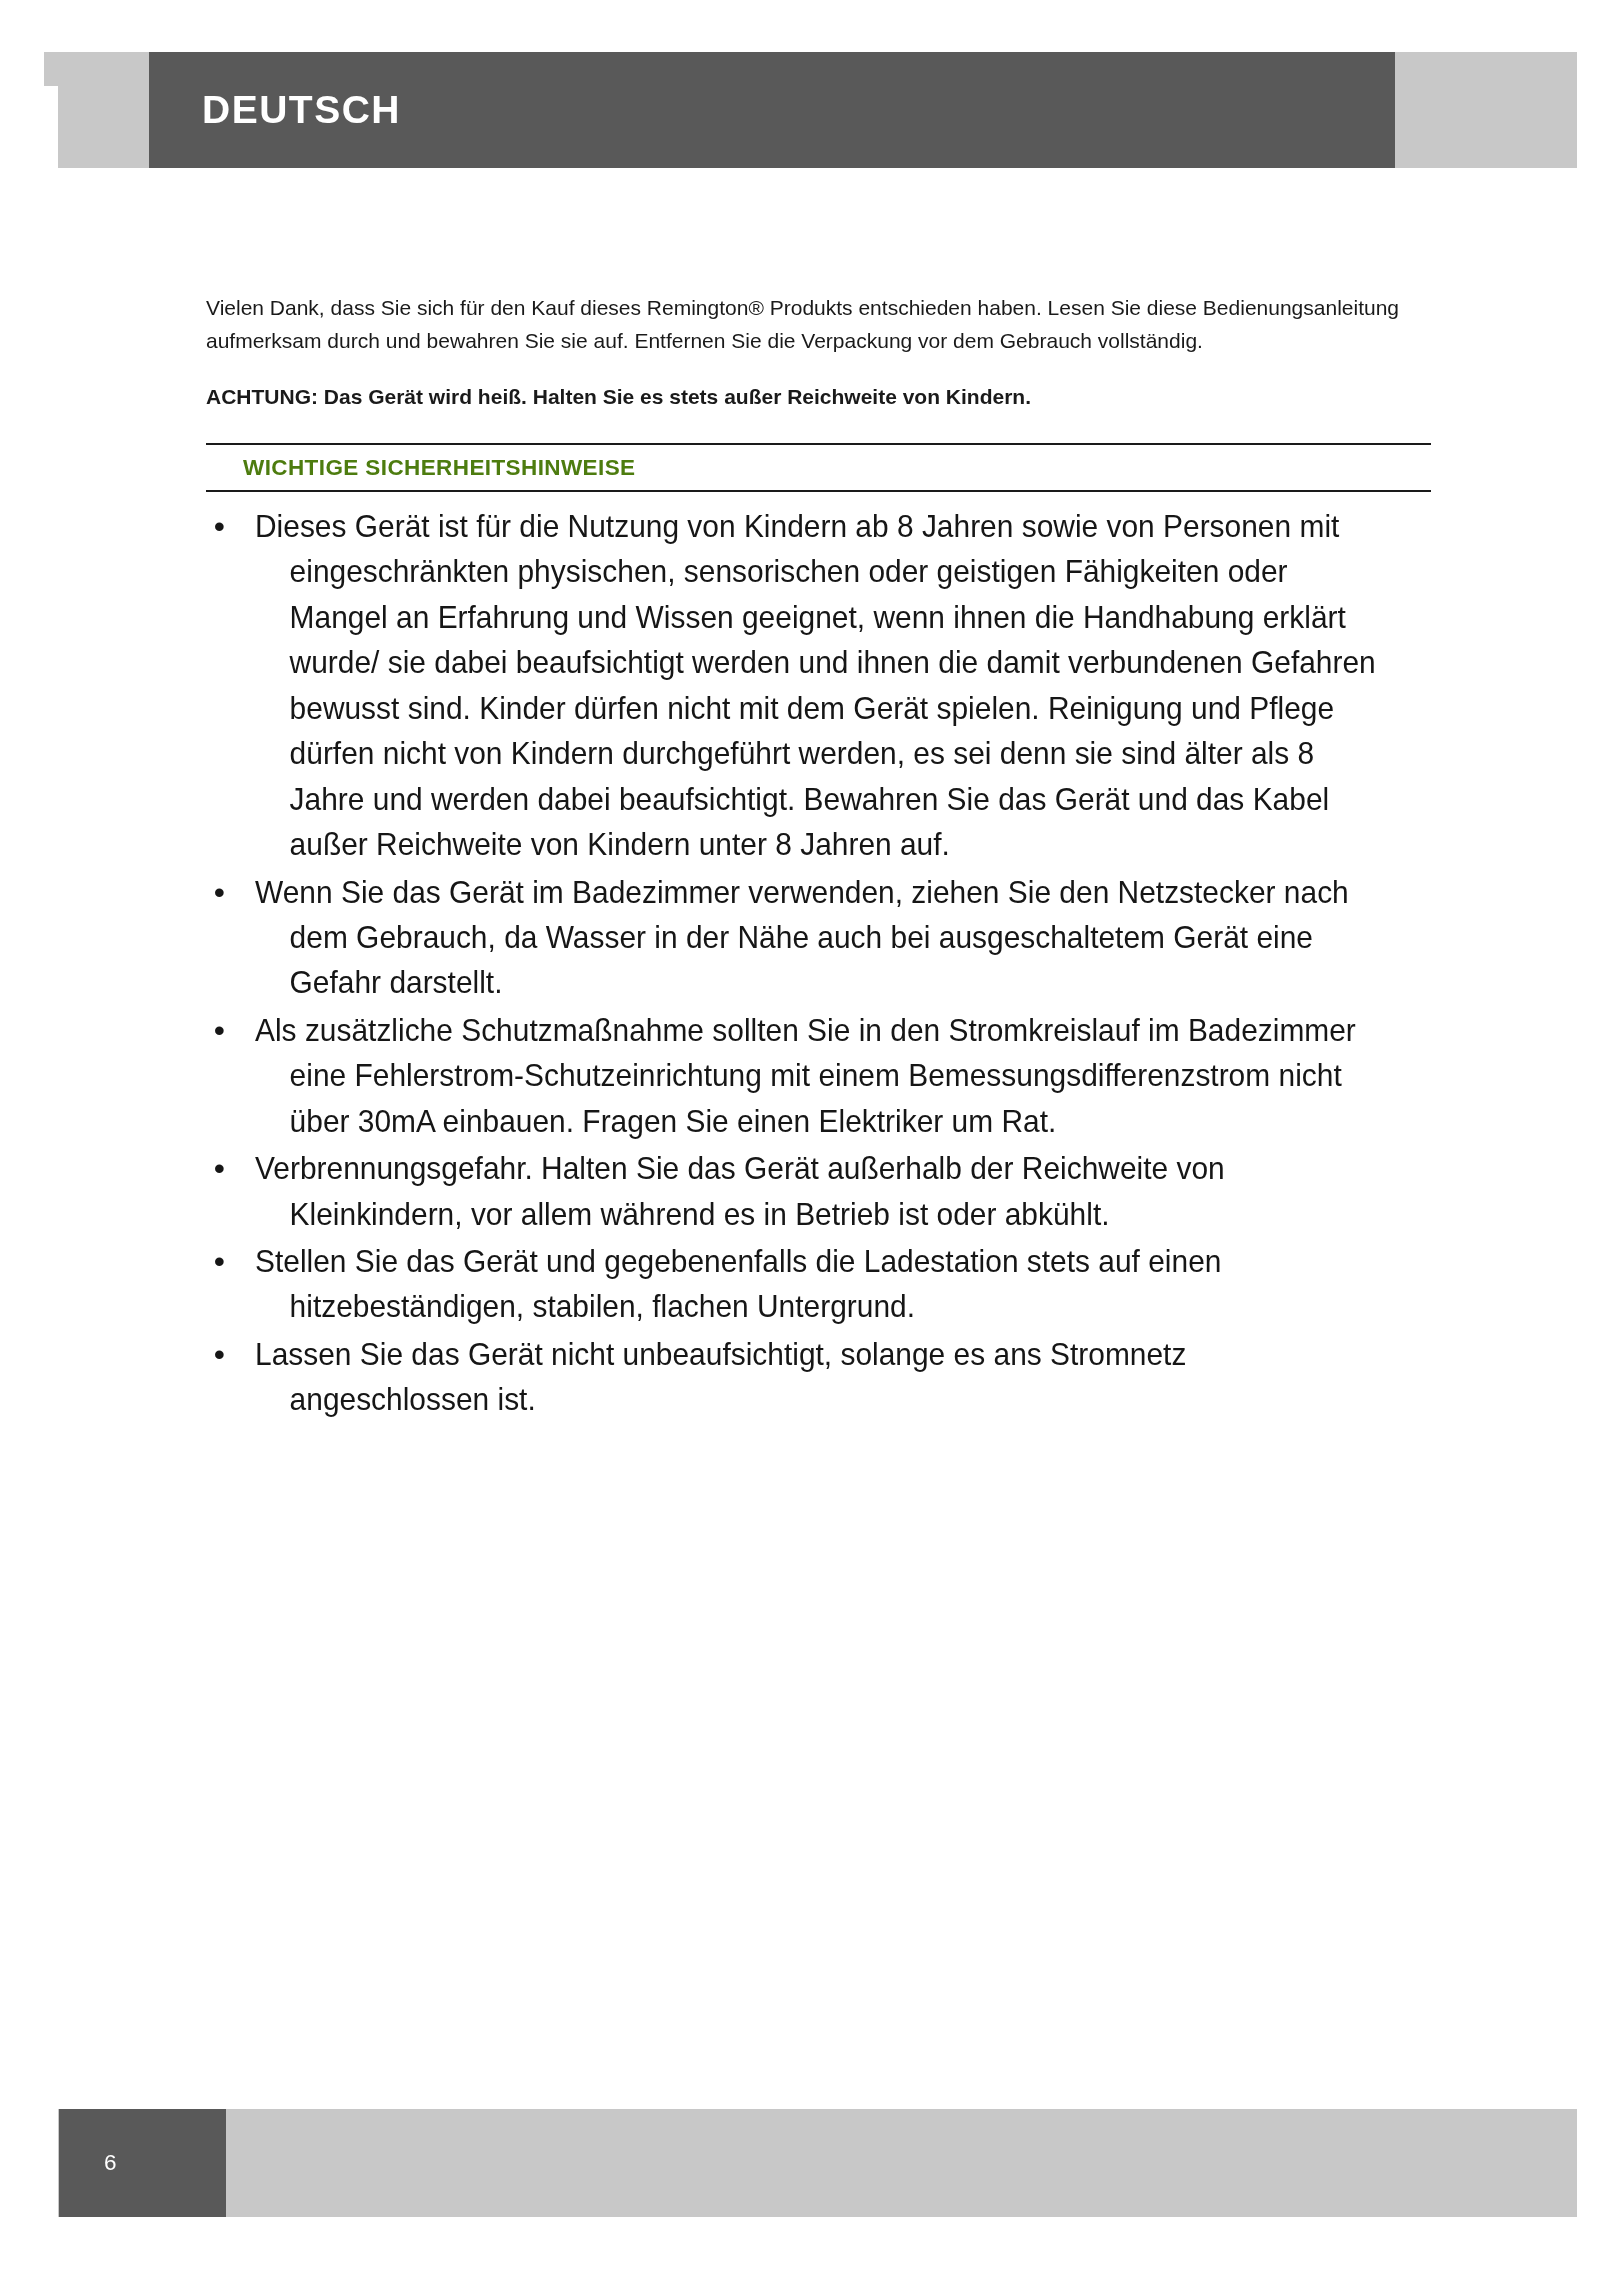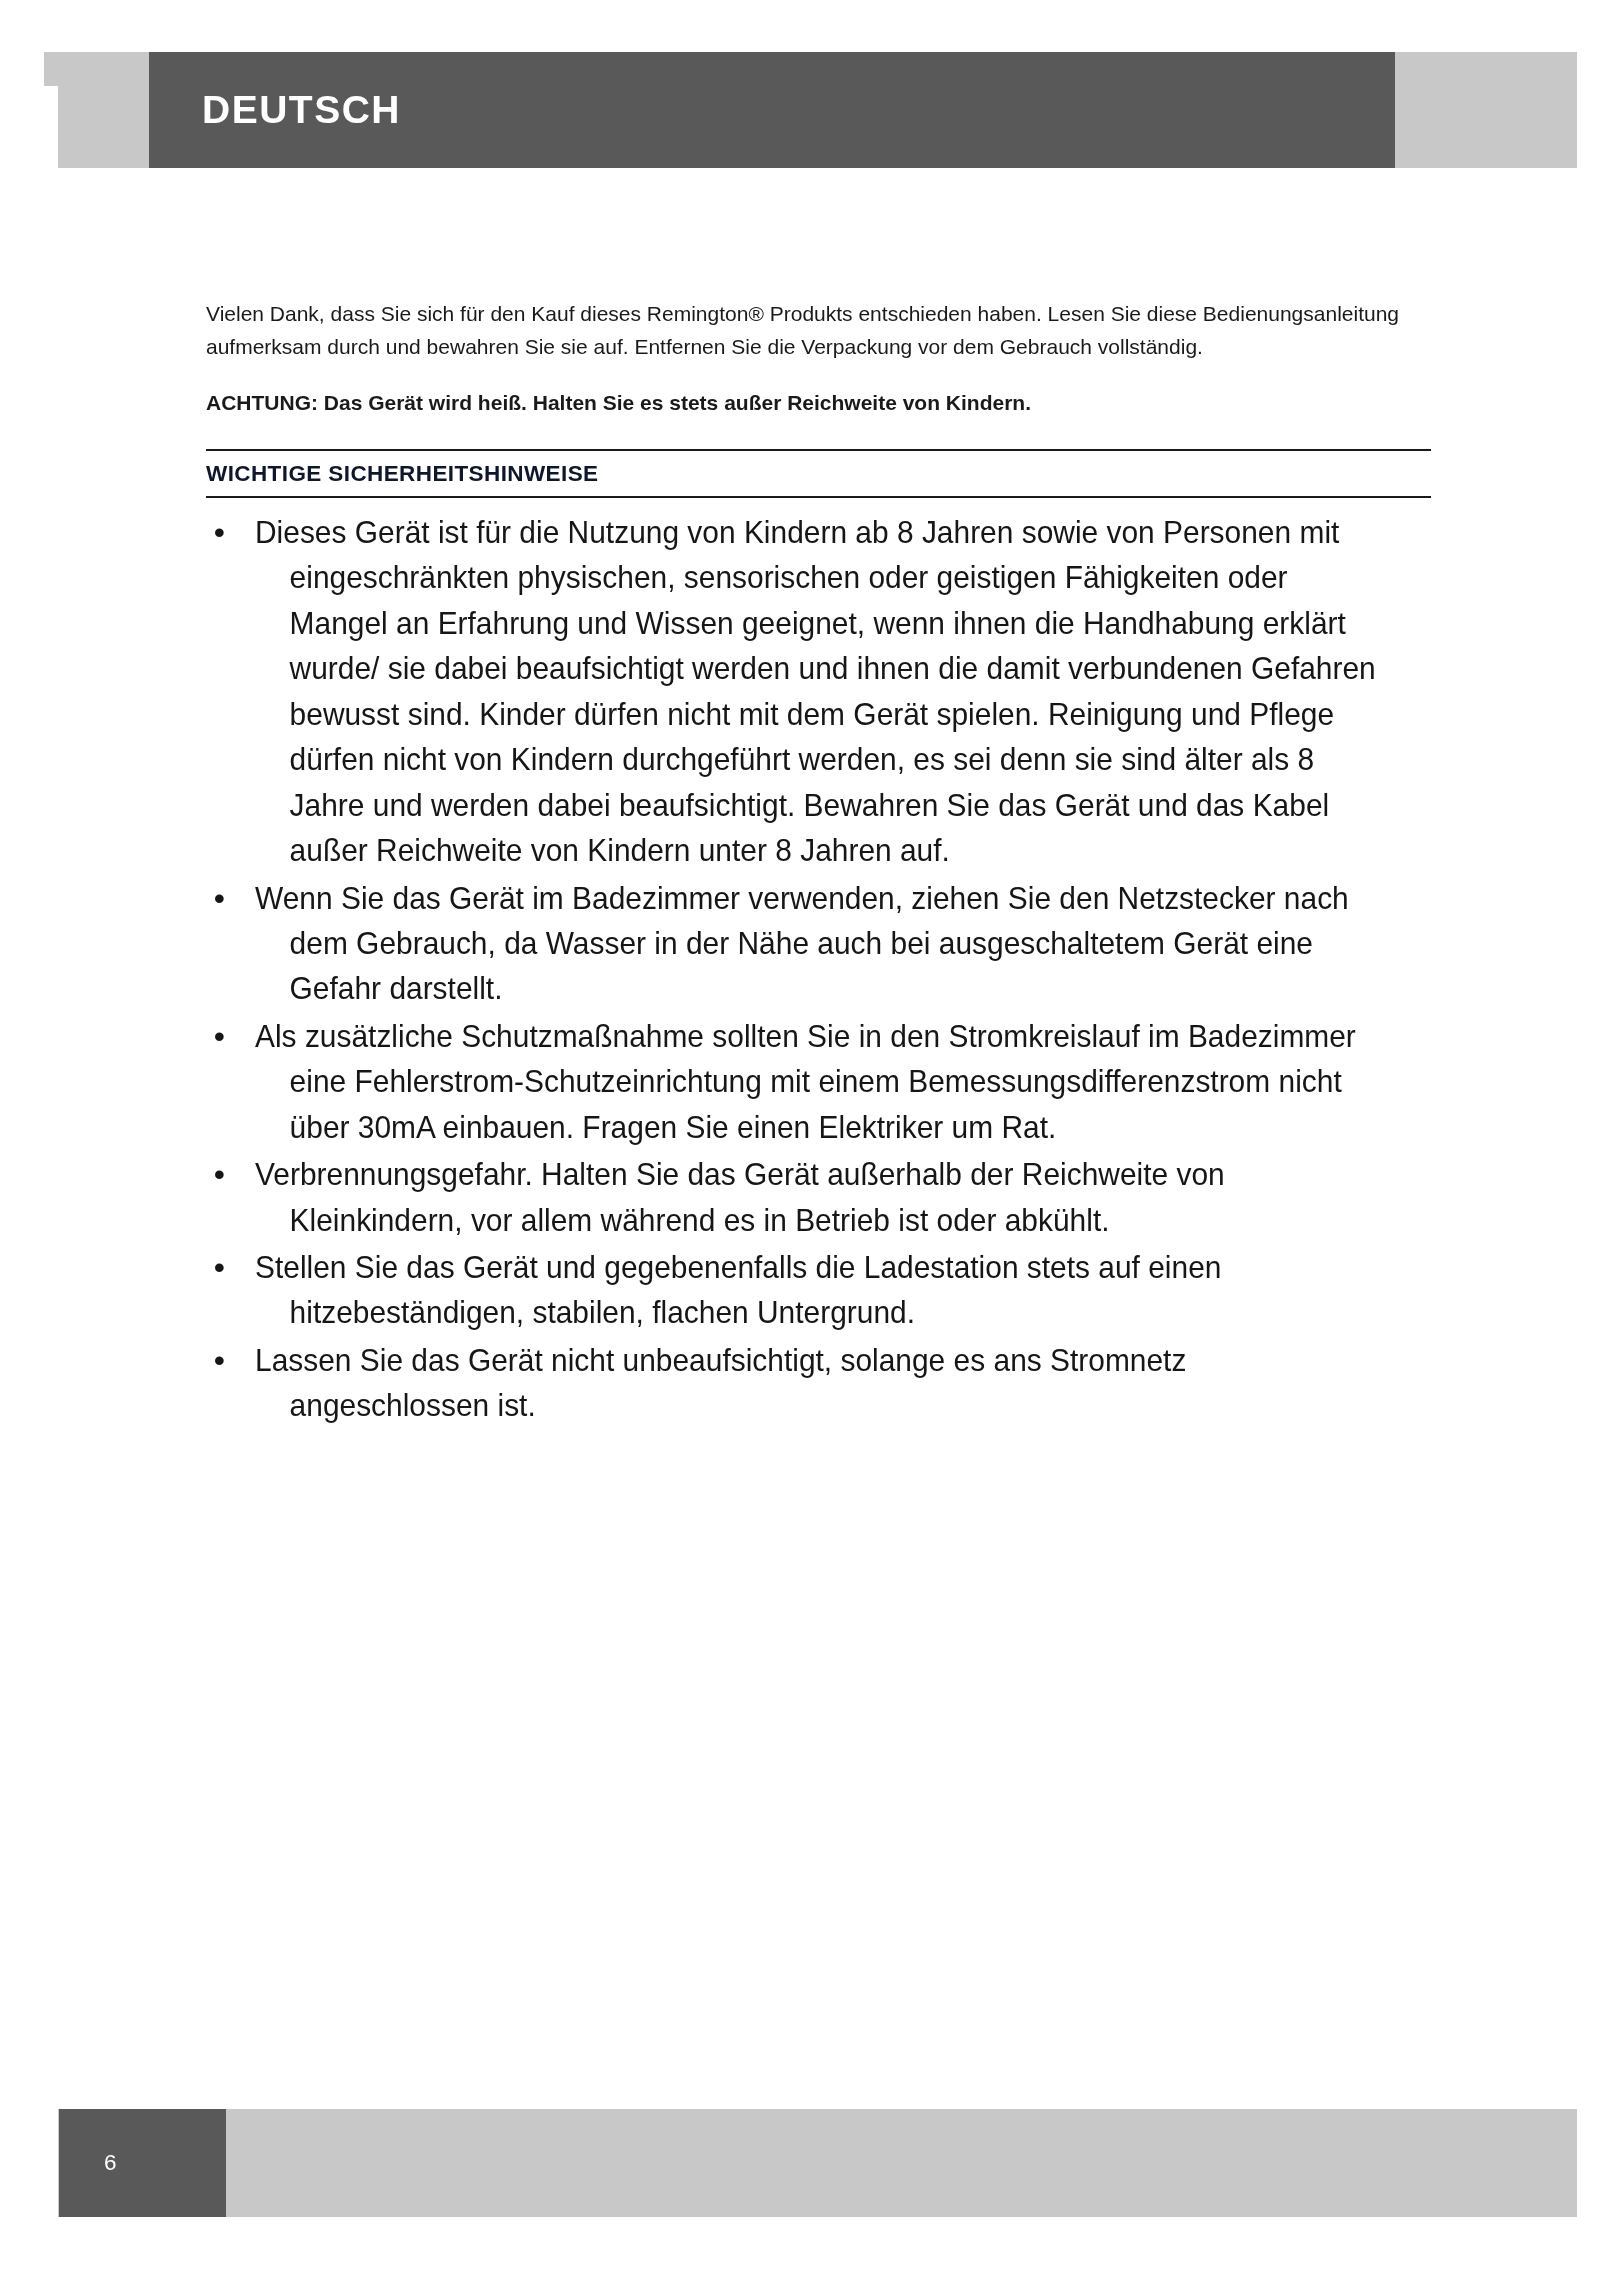--- a/index.html
+++ b/index.html
@@ -86,21 +86,21 @@
     top: 2109px;
     width: 29px;
     height: 108px;
     background: #ffffff;
   }
 
   
   .content {
     position: absolute;
     left: 206px;
-    top: 298px;
+    top: 292px;
     width: 1264px;
   }
   .intro {
     font-size: 21px;
     line-height: 1.55;
     color: #1a1a1a;
     font-family: "Liberation Sans", sans-serif;
     width: 1220px;
   }
   .intro p { margin: 0; }
@@ -111,22 +111,23 @@
   .rule {
     border: 0;
     border-top: 2px solid #1a1a1a;
     margin: 29px 0 0 0;
     width: 1225px;
   }
   .section-title {
     font-size: 22.5px;
     font-weight: bold;
     letter-spacing: 0.4px;
-    color: #0f172a;
+    color: #4d7c0f;
     padding: 10.8px 0 8.8px 0;
+    margin-left: 37px;
   }
   .rule2 {
     border: 0;
     border-top: 2px solid #1a1a1a;
     margin: 0 0 11.8px 0;
     width: 1225px;
   }
 
   ul.safety {
     list-style: none;

